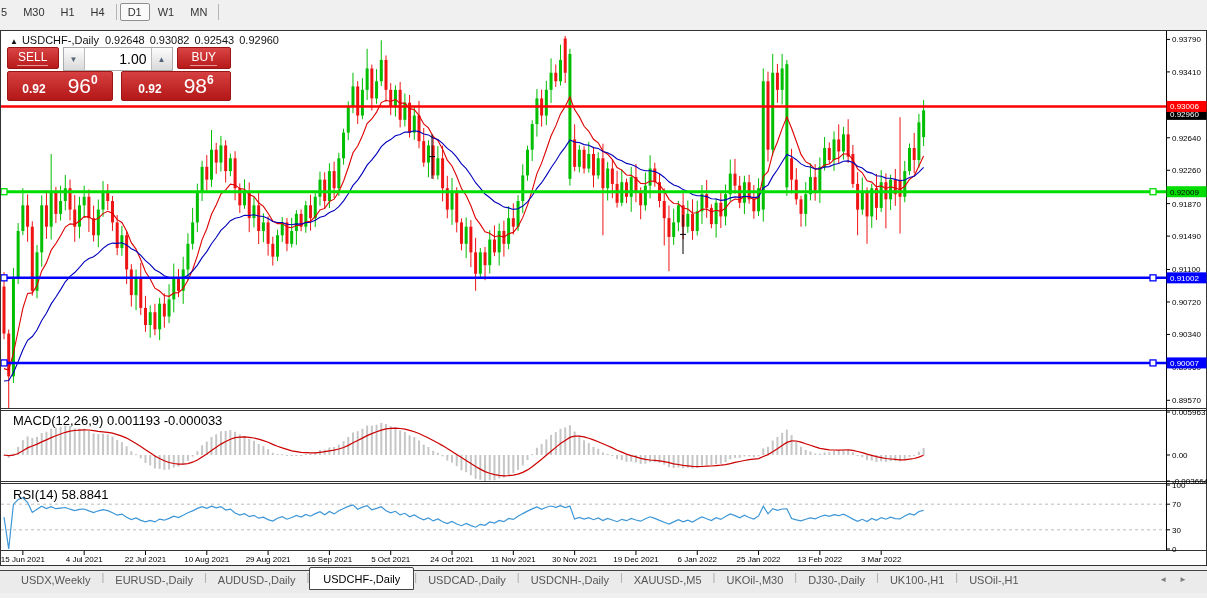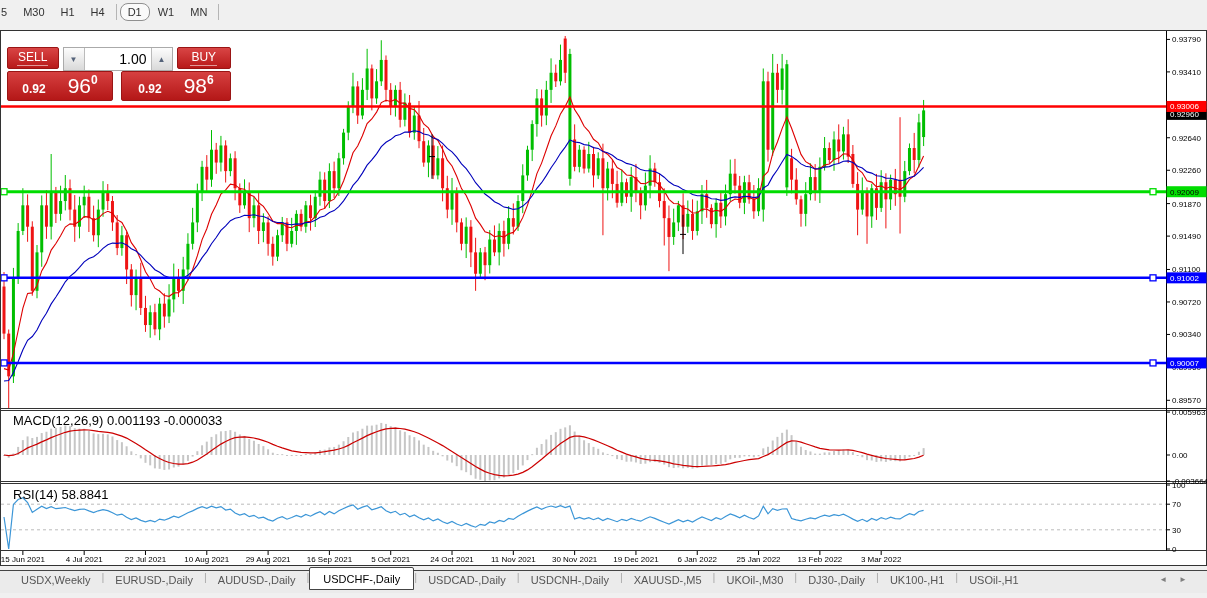--- a/index.html
+++ b/index.html
@@ -1,21 +1,21 @@
 <!DOCTYPE html>
 <html><head>
 <meta charset="utf-8">
 <style>
   html,body{margin:0;padding:0;background:#f0f0f0;font-family:"Liberation Sans",sans-serif;}
   #app{position:relative;width:1207px;height:598px;background:#f0f0f0;overflow:hidden;}
   
   .toolbar{position:absolute;left:0;top:0;width:1207px;height:24px;background:#f0f0f0;display:flex;align-items:center;}
   .tf{font-size:11px;color:#333;padding:3px 8px;cursor:default;}
   .tf:first-child{margin-left:-7px;}
-  .tf.active{background:#fafafa;border:1px solid #909090;padding:2px 7px;border-radius:8px;}
+  .tf.active{background:#fafafa;border:1px solid #909090;padding:2px 7px;border-radius:2px;}
   .tbsep{width:1px;height:16px;background:#b5b5b5;margin:0 3px;}
   
   .chart-window{position:absolute;left:0;top:30px;width:1207px;height:536px;background:#ffffff;}
   .chart-window svg{position:absolute;left:0;top:0;}
   .overlay-text{position:absolute;z-index:5;white-space:nowrap;}
   .sym-header{left:10px;top:4px;font-size:11px;color:#111;}
   .sym-header .arr{font-size:8px;margin-right:4px;}
   .sym-header b{font-weight:normal;margin-right:6px;}
   .sym-header span.v{margin-right:5px;}
   .ind-label{font-size:13px;color:#000;left:13px;}
@@ -793,20 +793,23 @@
           <text x="697.2520000000001" y="532" font-size="8" fill="#000" text-anchor="middle">6 Jan 2022</text>
           <line x1="758.5600000000001" y1="521" x2="758.5600000000001" y2="525" stroke="#000"></line>
           <text x="758.5600000000001" y="532" font-size="8" fill="#000" text-anchor="middle">25 Jan 2022</text>
           <line x1="819.868" y1="521" x2="819.868" y2="525" stroke="#000"></line>
           <text x="819.868" y="532" font-size="8" fill="#000" text-anchor="middle">13 Feb 2022</text>
           <line x1="881.176" y1="521" x2="881.176" y2="525" stroke="#000"></line>
           <text x="881.176" y="532" font-size="8" fill="#000" text-anchor="middle">3 Mar 2022</text>
         </g>
       </svg>
 
+    <div class="overlay-text sym-header">
+      <span class="arr">▲</span><b>USDCHF-,Daily</b><span class="v">0.92648</span><span class="v">0.93082</span><span class="v">0.92543</span><span class="v">0.92960</span>
+    </div>
 
     <div class="tw">
       <div class="tw-row1">
         <div class="tw-btn tw-sell">
             <span>SELL</span>
           </div>
         <div class="tw-step">
           <div class="tw-arrow">▼</div>
           <div class="tw-vol">1.00</div>
           <div class="tw-arrow up">▲</div>

